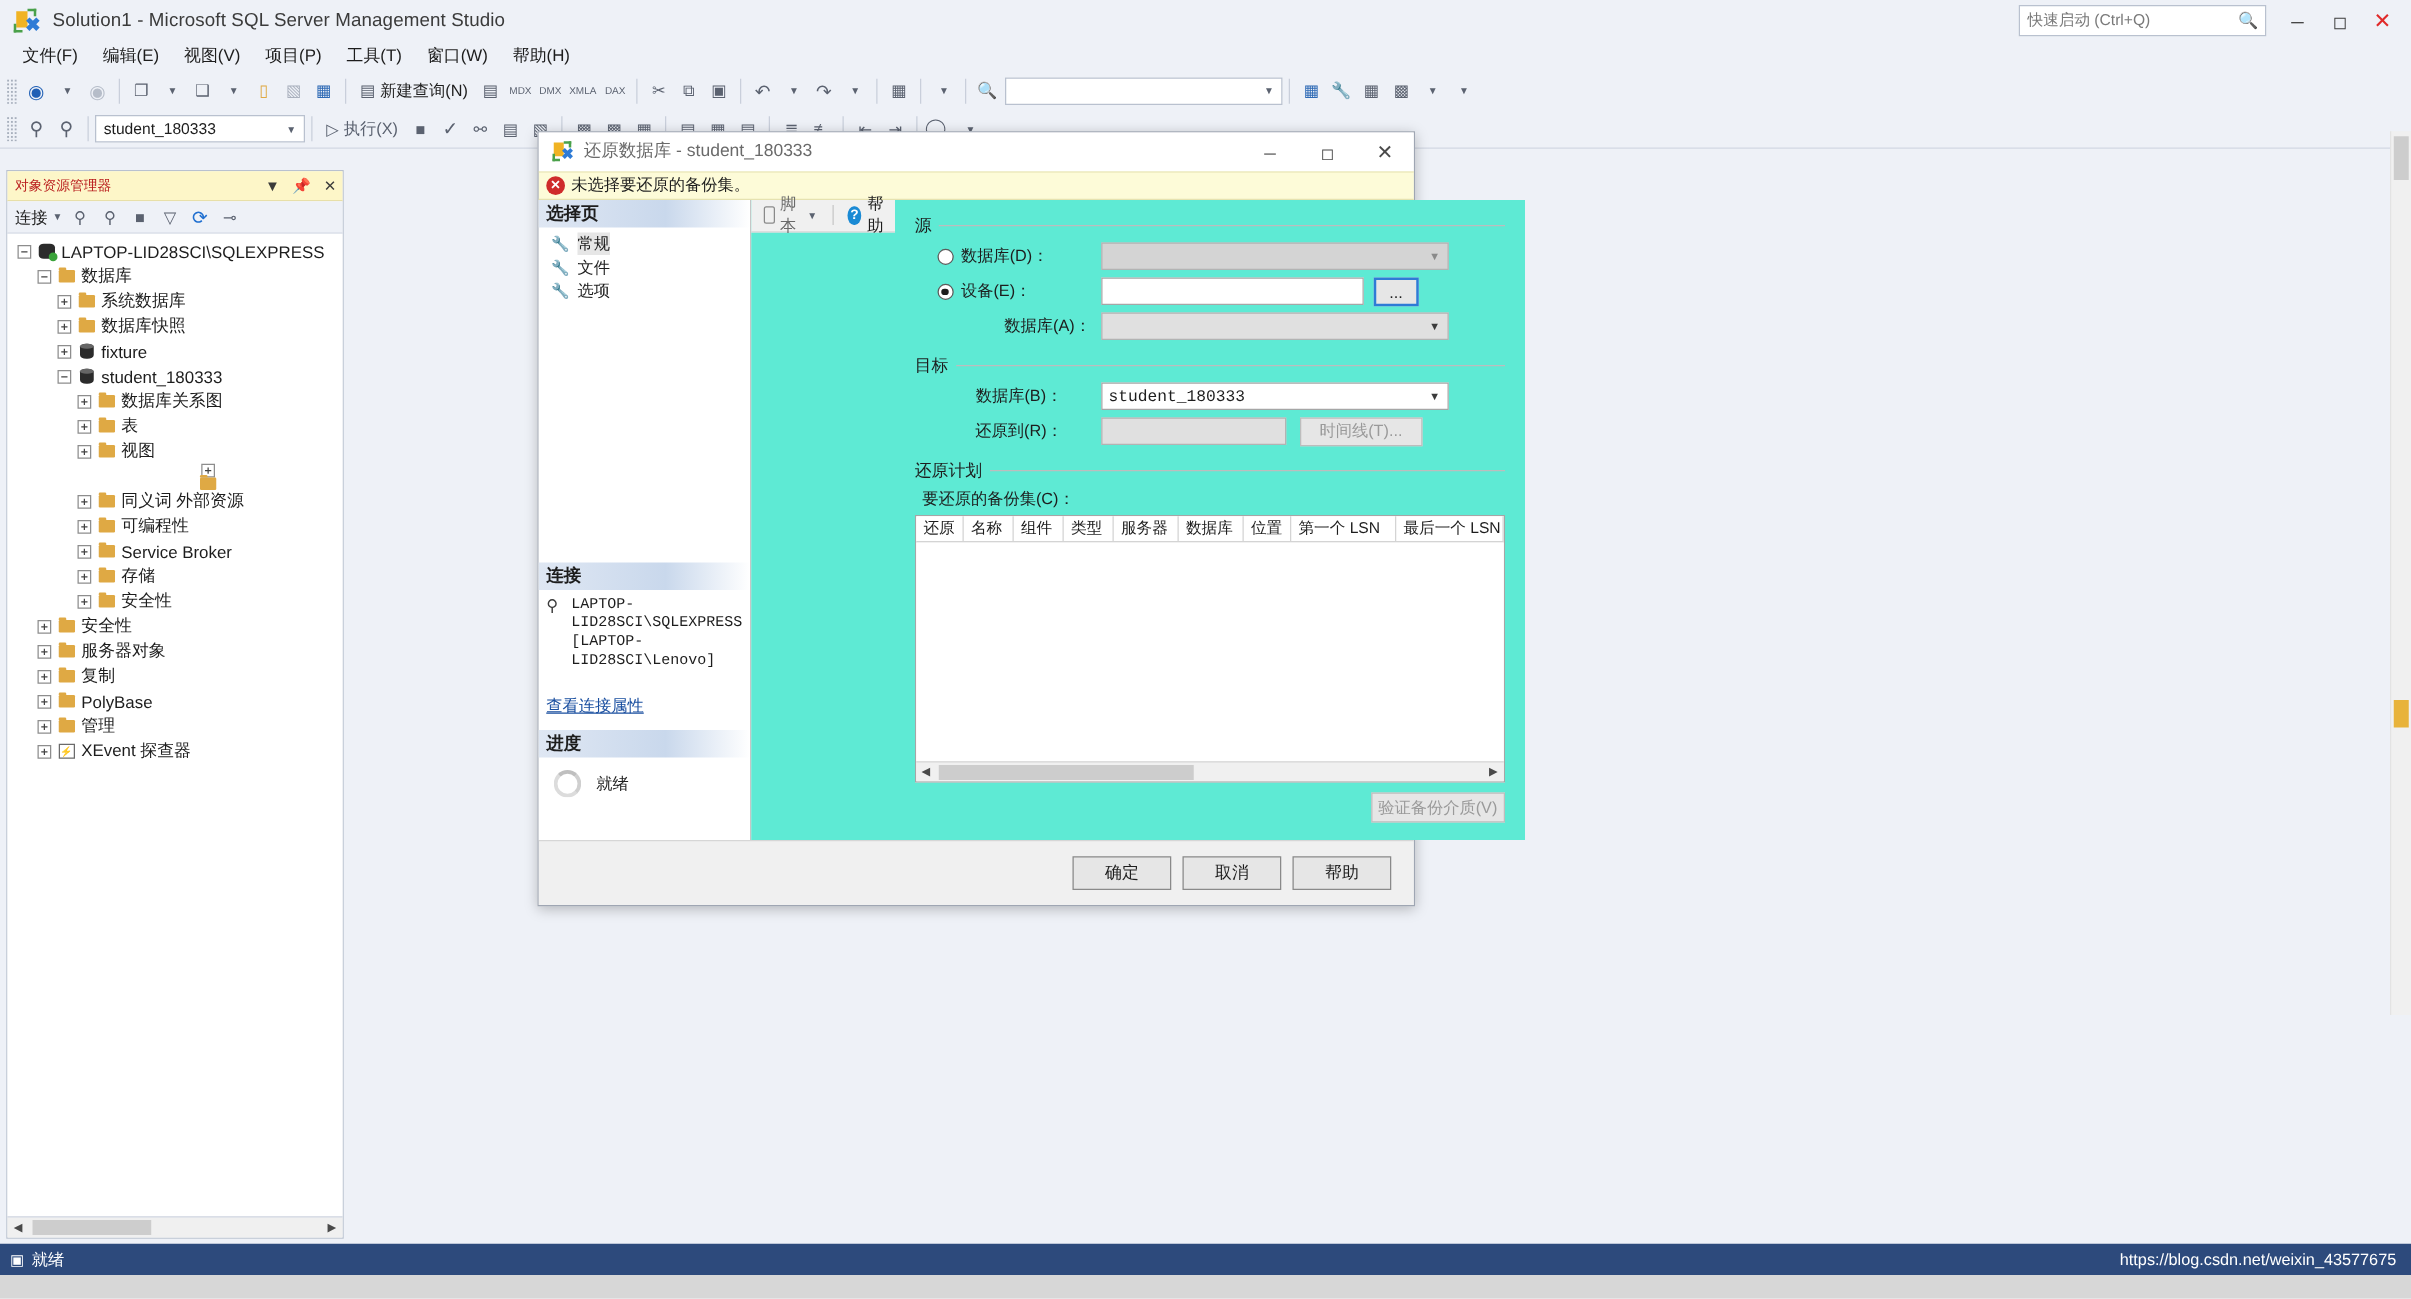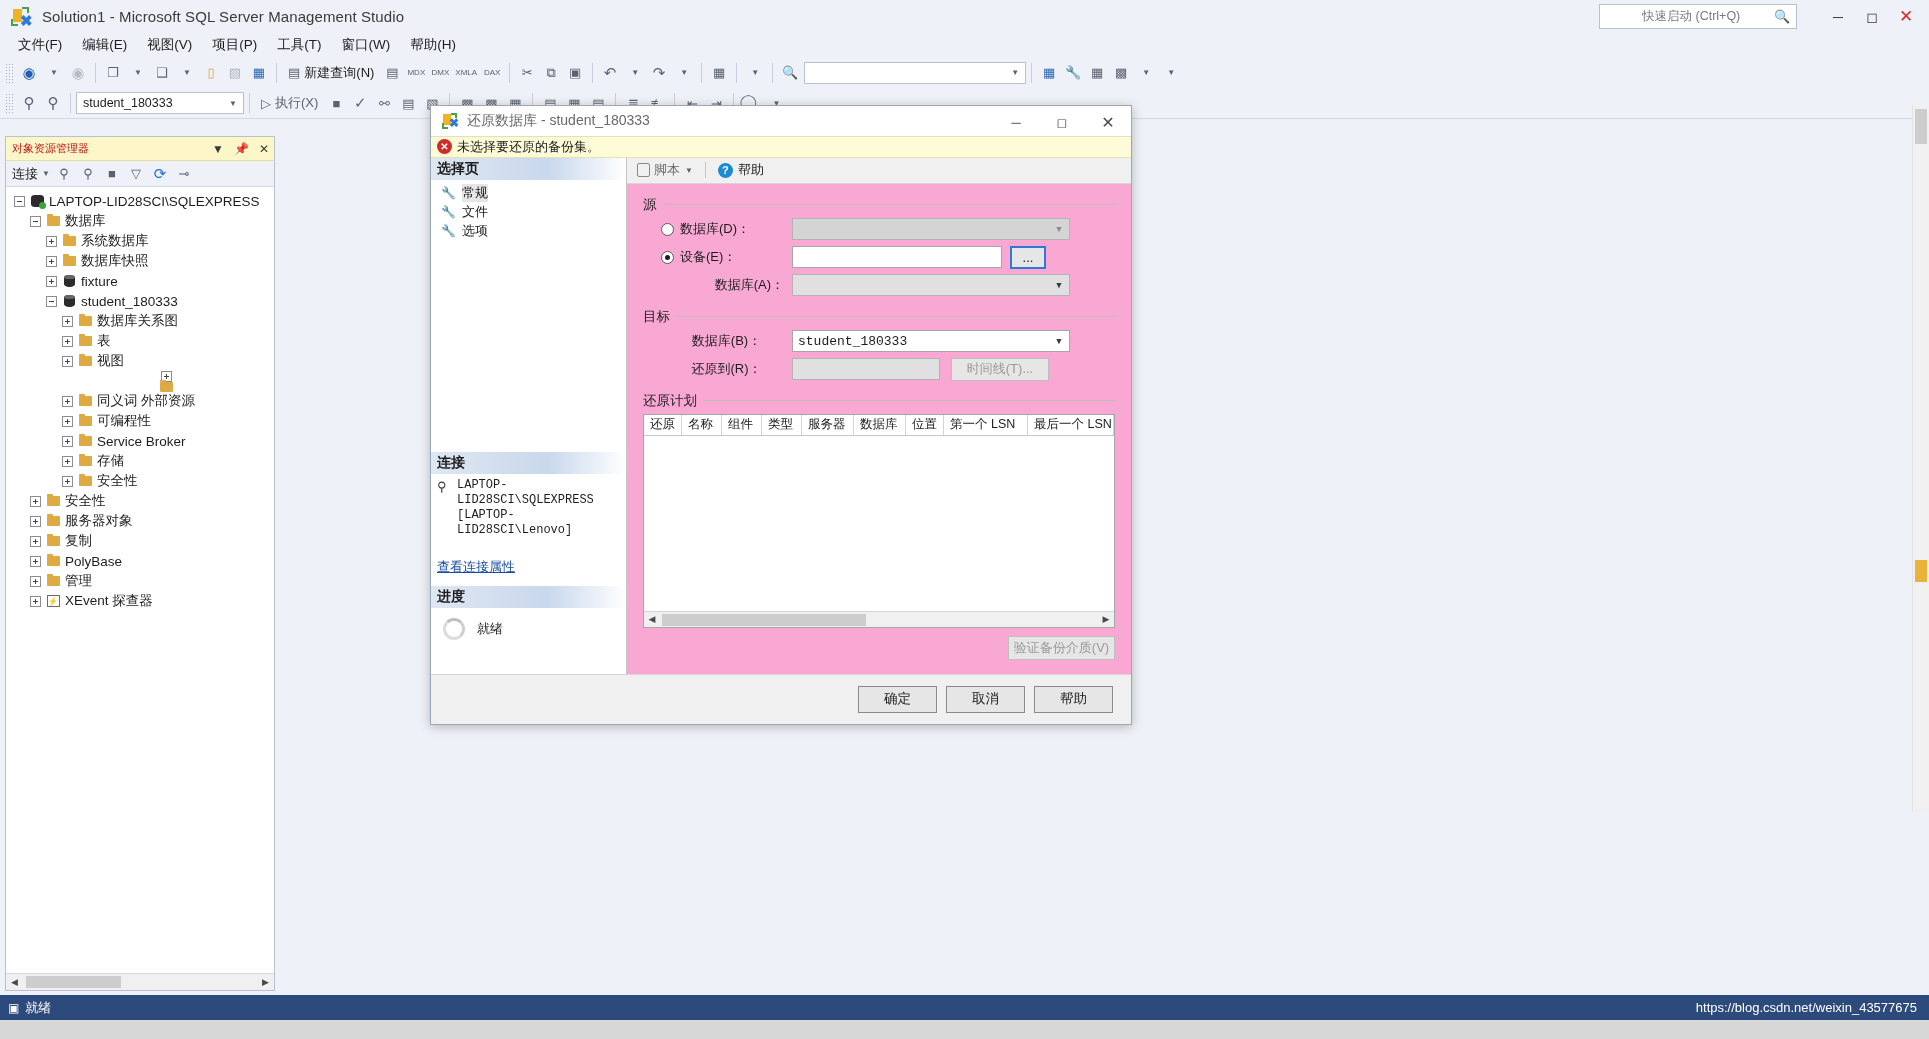--- a/index.html
+++ b/index.html
@@ -28,24 +28,24 @@
     position: relative; flex: 0 0 auto;
   }
   .title-logo .sq-a { position:absolute; left:3px; top:3px; width:9px; height:13px; background:#f0b323; }
   .title-logo .sq-b { position:absolute; left:12px; top:1px; width:7px; height:6px; border:2px solid #4aa14a; border-left:none; border-bottom:none;}
   .title-logo .sq-c { position:absolute; left:1px; top:13px; width:7px; height:7px; border:2px solid #4aa14a; border-right:none; border-top:none;}
   .title-logo .x-mark { position:absolute; left:10px; top:7px; color:#2e7bd6; font-size:15px; font-weight:bold; line-height:1;}
   .title-text {
     font-size: 15px; color: #3b3b3b; letter-spacing: 0.1px;
   }
   .quicklaunch {
-    position: absolute; right: 132px; top: 4px;
+    position: absolute; right: 116px; top: 4px;
     width: 198px; height: 25px;
     background: #ffffff; border: 1px solid #b9c1cf;
-    display: flex; align-items: center; padding-left: 36px;
+    display: flex; align-items: center;
   }
   .quicklaunch .ql-text {
     font-size: 12.5px; color: #7a7a7a; padding-left: 6px; flex: 1;
   }
   .quicklaunch .ql-icon { color:#2e7bd6; font-size: 13px; padding-right: 5px; }
   .winbtns { position: absolute; right: 6px; top: 0; height: 33px; display: flex; align-items: center; }
   .winbtn { width: 34px; height: 33px; display:flex; align-items:center; justify-content:center; font-size: 14px; color:#3b3b3b; }
   .winbtn.close { color: #e02a2a; font-size: 17px; }
 
   
@@ -203,21 +203,21 @@
   .view-link { padding: 12px 0 10px 6px; font-size: 13px; color: #1a4fa0; text-decoration: underline; }
   .progress-row { display: flex; align-items: center; padding: 10px 0 0 12px; }
   .spinner {
     width: 22px; height: 22px; border-radius: 50%;
     border: 3px solid #dcdcdc; border-top-color: #bfbfbf; border-right-color:#cfcfcf;
     margin-right: 12px; flex:0 0 auto;
   }
   .progress-row .ptxt { font-size: 13px; color:#1d1d1d; }
 
   
-  .dlg-right { flex: 1; display: flex; flex-direction: column; background: #f9a8d4; }
+  .dlg-right { flex: 1; display: flex; flex-direction: row; background: #5eead4; }
   .dlg-rtoolbar {
     height: 26px; background: #f0f0f0; border-bottom: 1px solid #d6d6d6;
     display: flex; align-items: center; padding-left: 6px; gap: 4px;
   }
   .script-btn { display:flex; align-items:center; gap:4px; font-size: 13px; color:#6a6a6a; padding: 0 4px;}
   .script-ico { width: 13px; height: 14px; border: 1.6px solid #8a8a8a; border-radius: 2px; display:inline-block;}
   .help-btn { display:flex; align-items:center; gap:5px; font-size: 13px; color:#1d1d1d; padding: 0 4px;}
   .help-ico { width:15px; height:15px; border-radius:50%; background:#1a8ad4; color:#fff; font-size:11px; font-weight:bold; text-align:center; line-height:15px;}
   .vsep { width:1px; height:16px; background:#c6c6c6; margin: 0 4px; }
 
@@ -728,20 +728,23 @@
               <span class="btn disabled" style="width:98px;margin-left:11px;">时间线(T)...</span>
             </div>
           </div>
 
           <div class="group" style="margin-top:10px;">
             <div class="group-head">
               <span class="gl">还原计划</span>
               <span class="gline"></span>
             </div>
 
+            <div style="padding-left:6px;margin-top:4px;font-size:13px;color:#1d1d1d;">
+              <span>要还原的备份集(C)：</span>
+            </div>
 
             <div class="grid-wrap">
               <div class="grid-head" id="grid-head">
                   <div class="gh" style="width: 38px;">还原</div>
                   <div class="gh" style="width: 40px;">名称</div>
                   <div class="gh" style="width: 40px;">组件</div>
                   <div class="gh" style="width: 40px;">类型</div>
                   <div class="gh" style="width: 52px;">服务器</div>
                   <div class="gh" style="width: 52px;">数据库</div>
                   <div class="gh" style="width: 38px;">位置</div>

